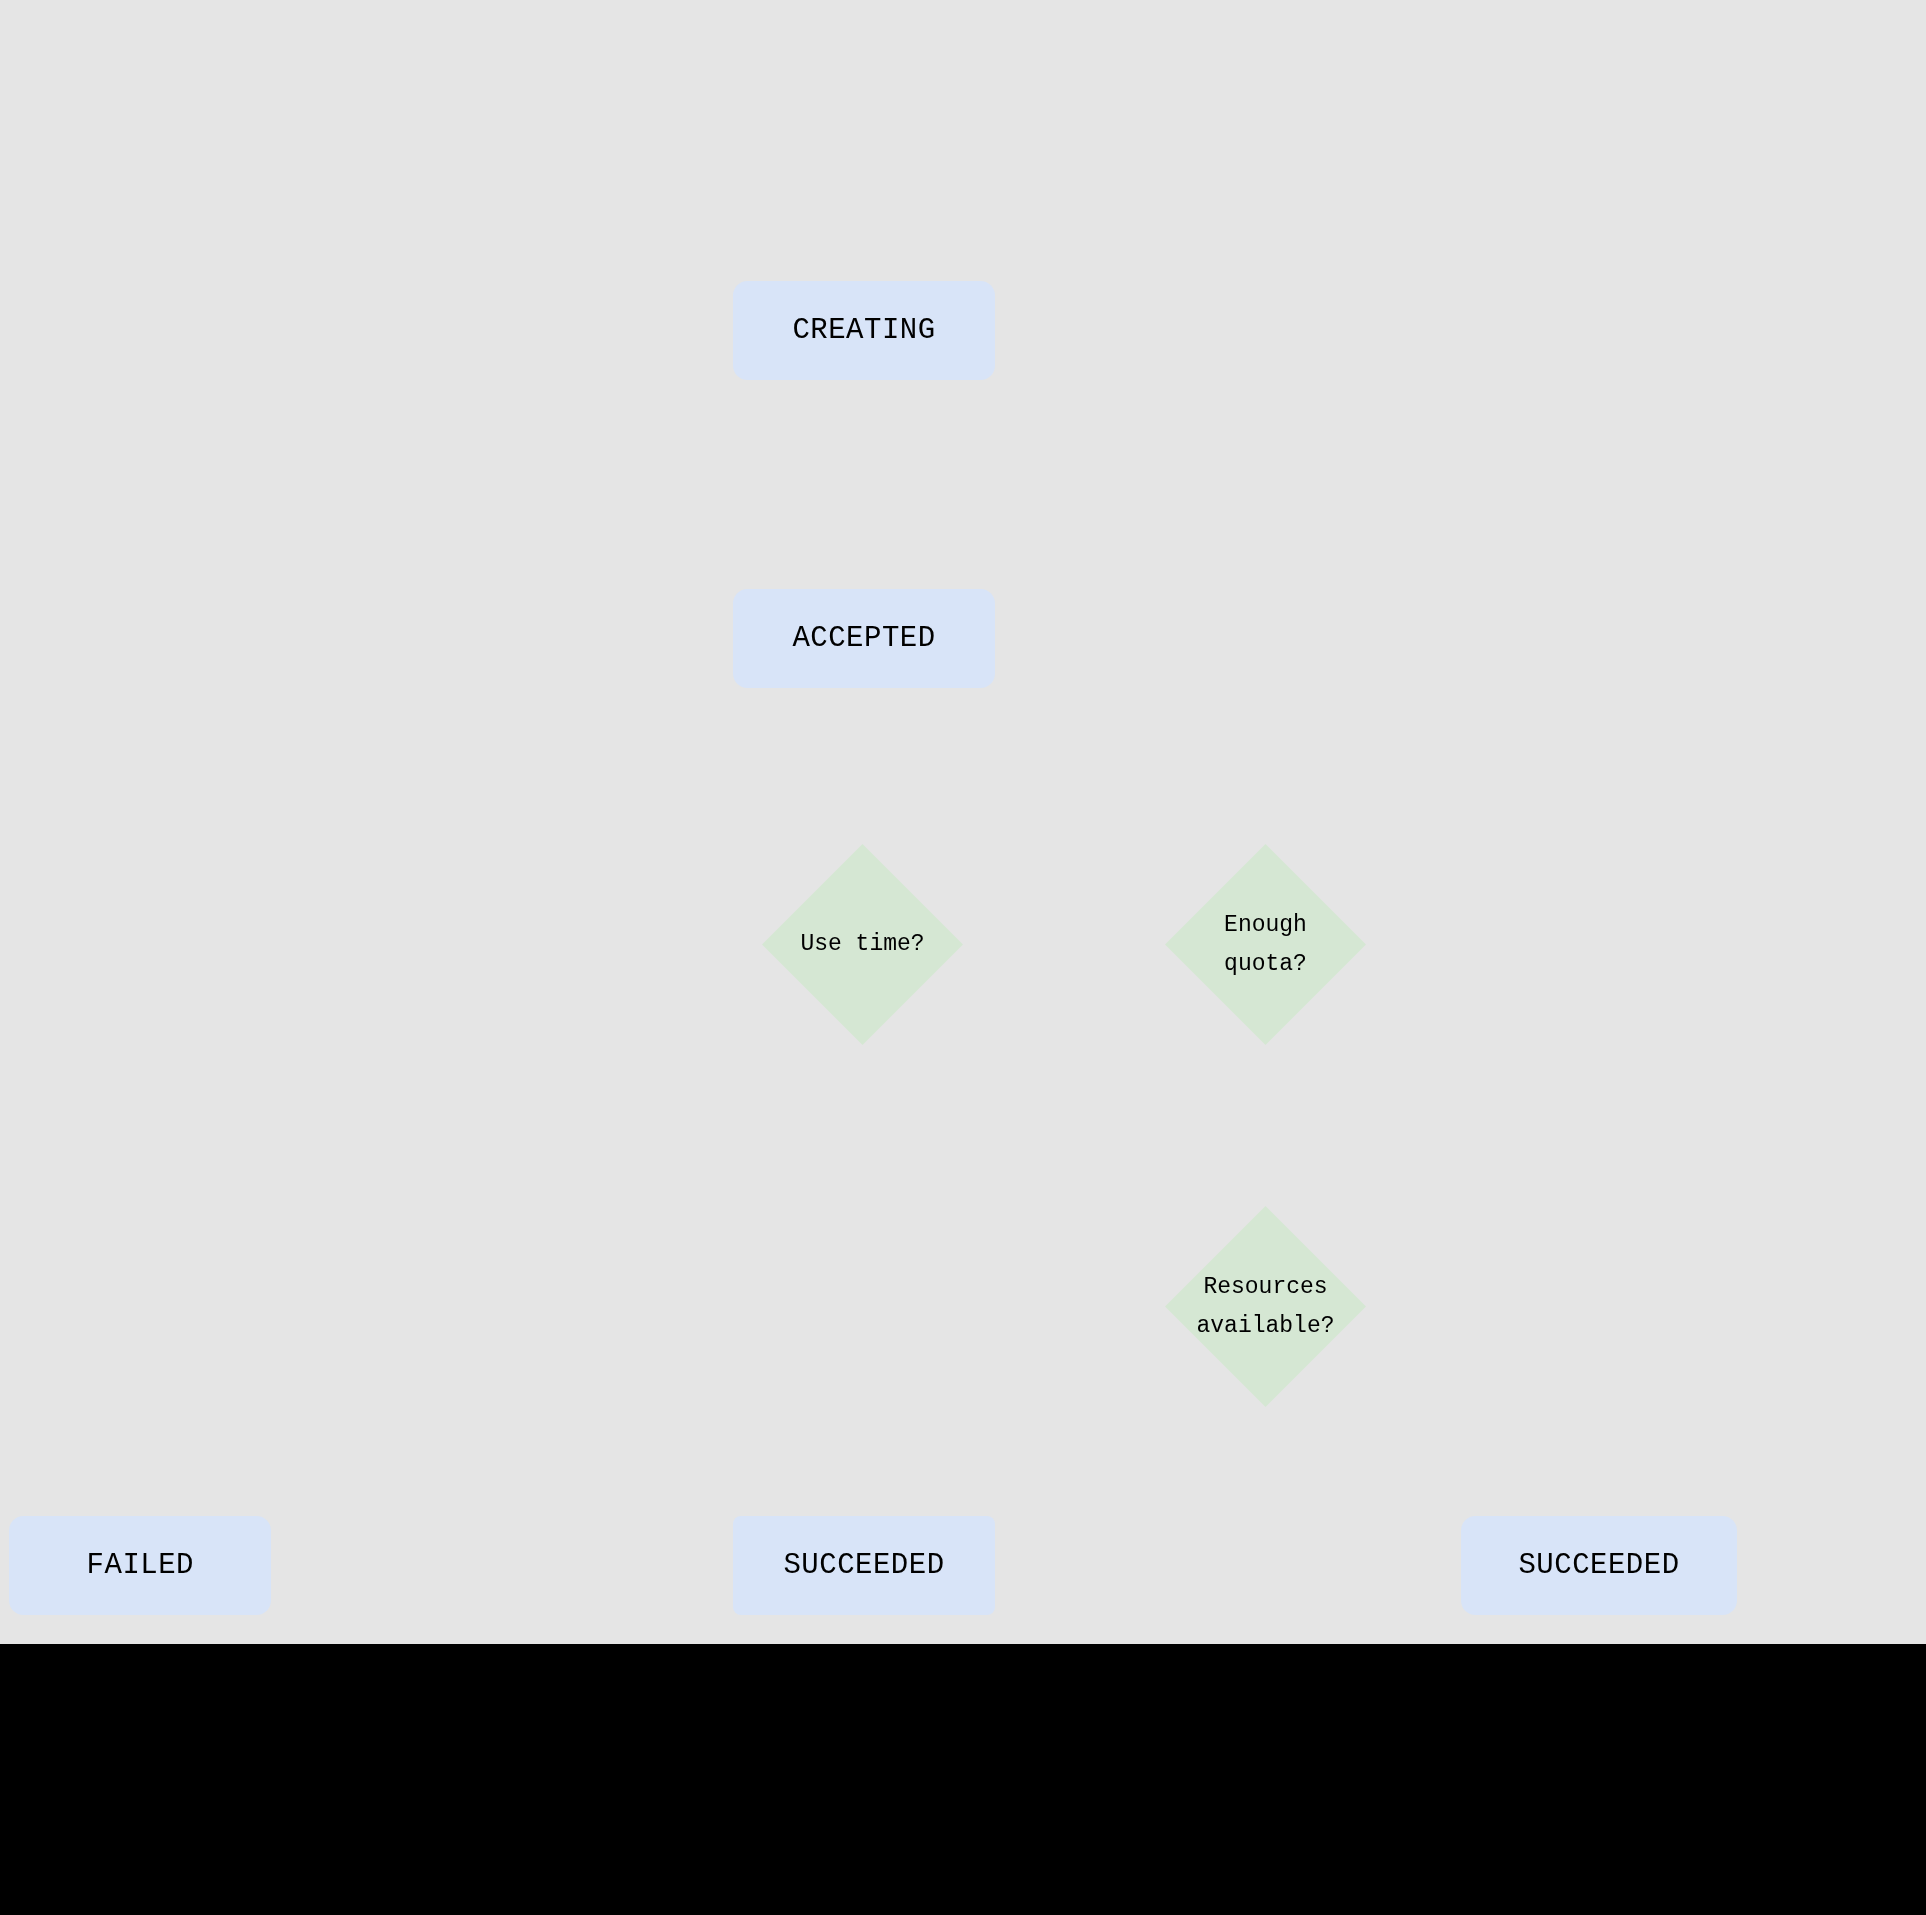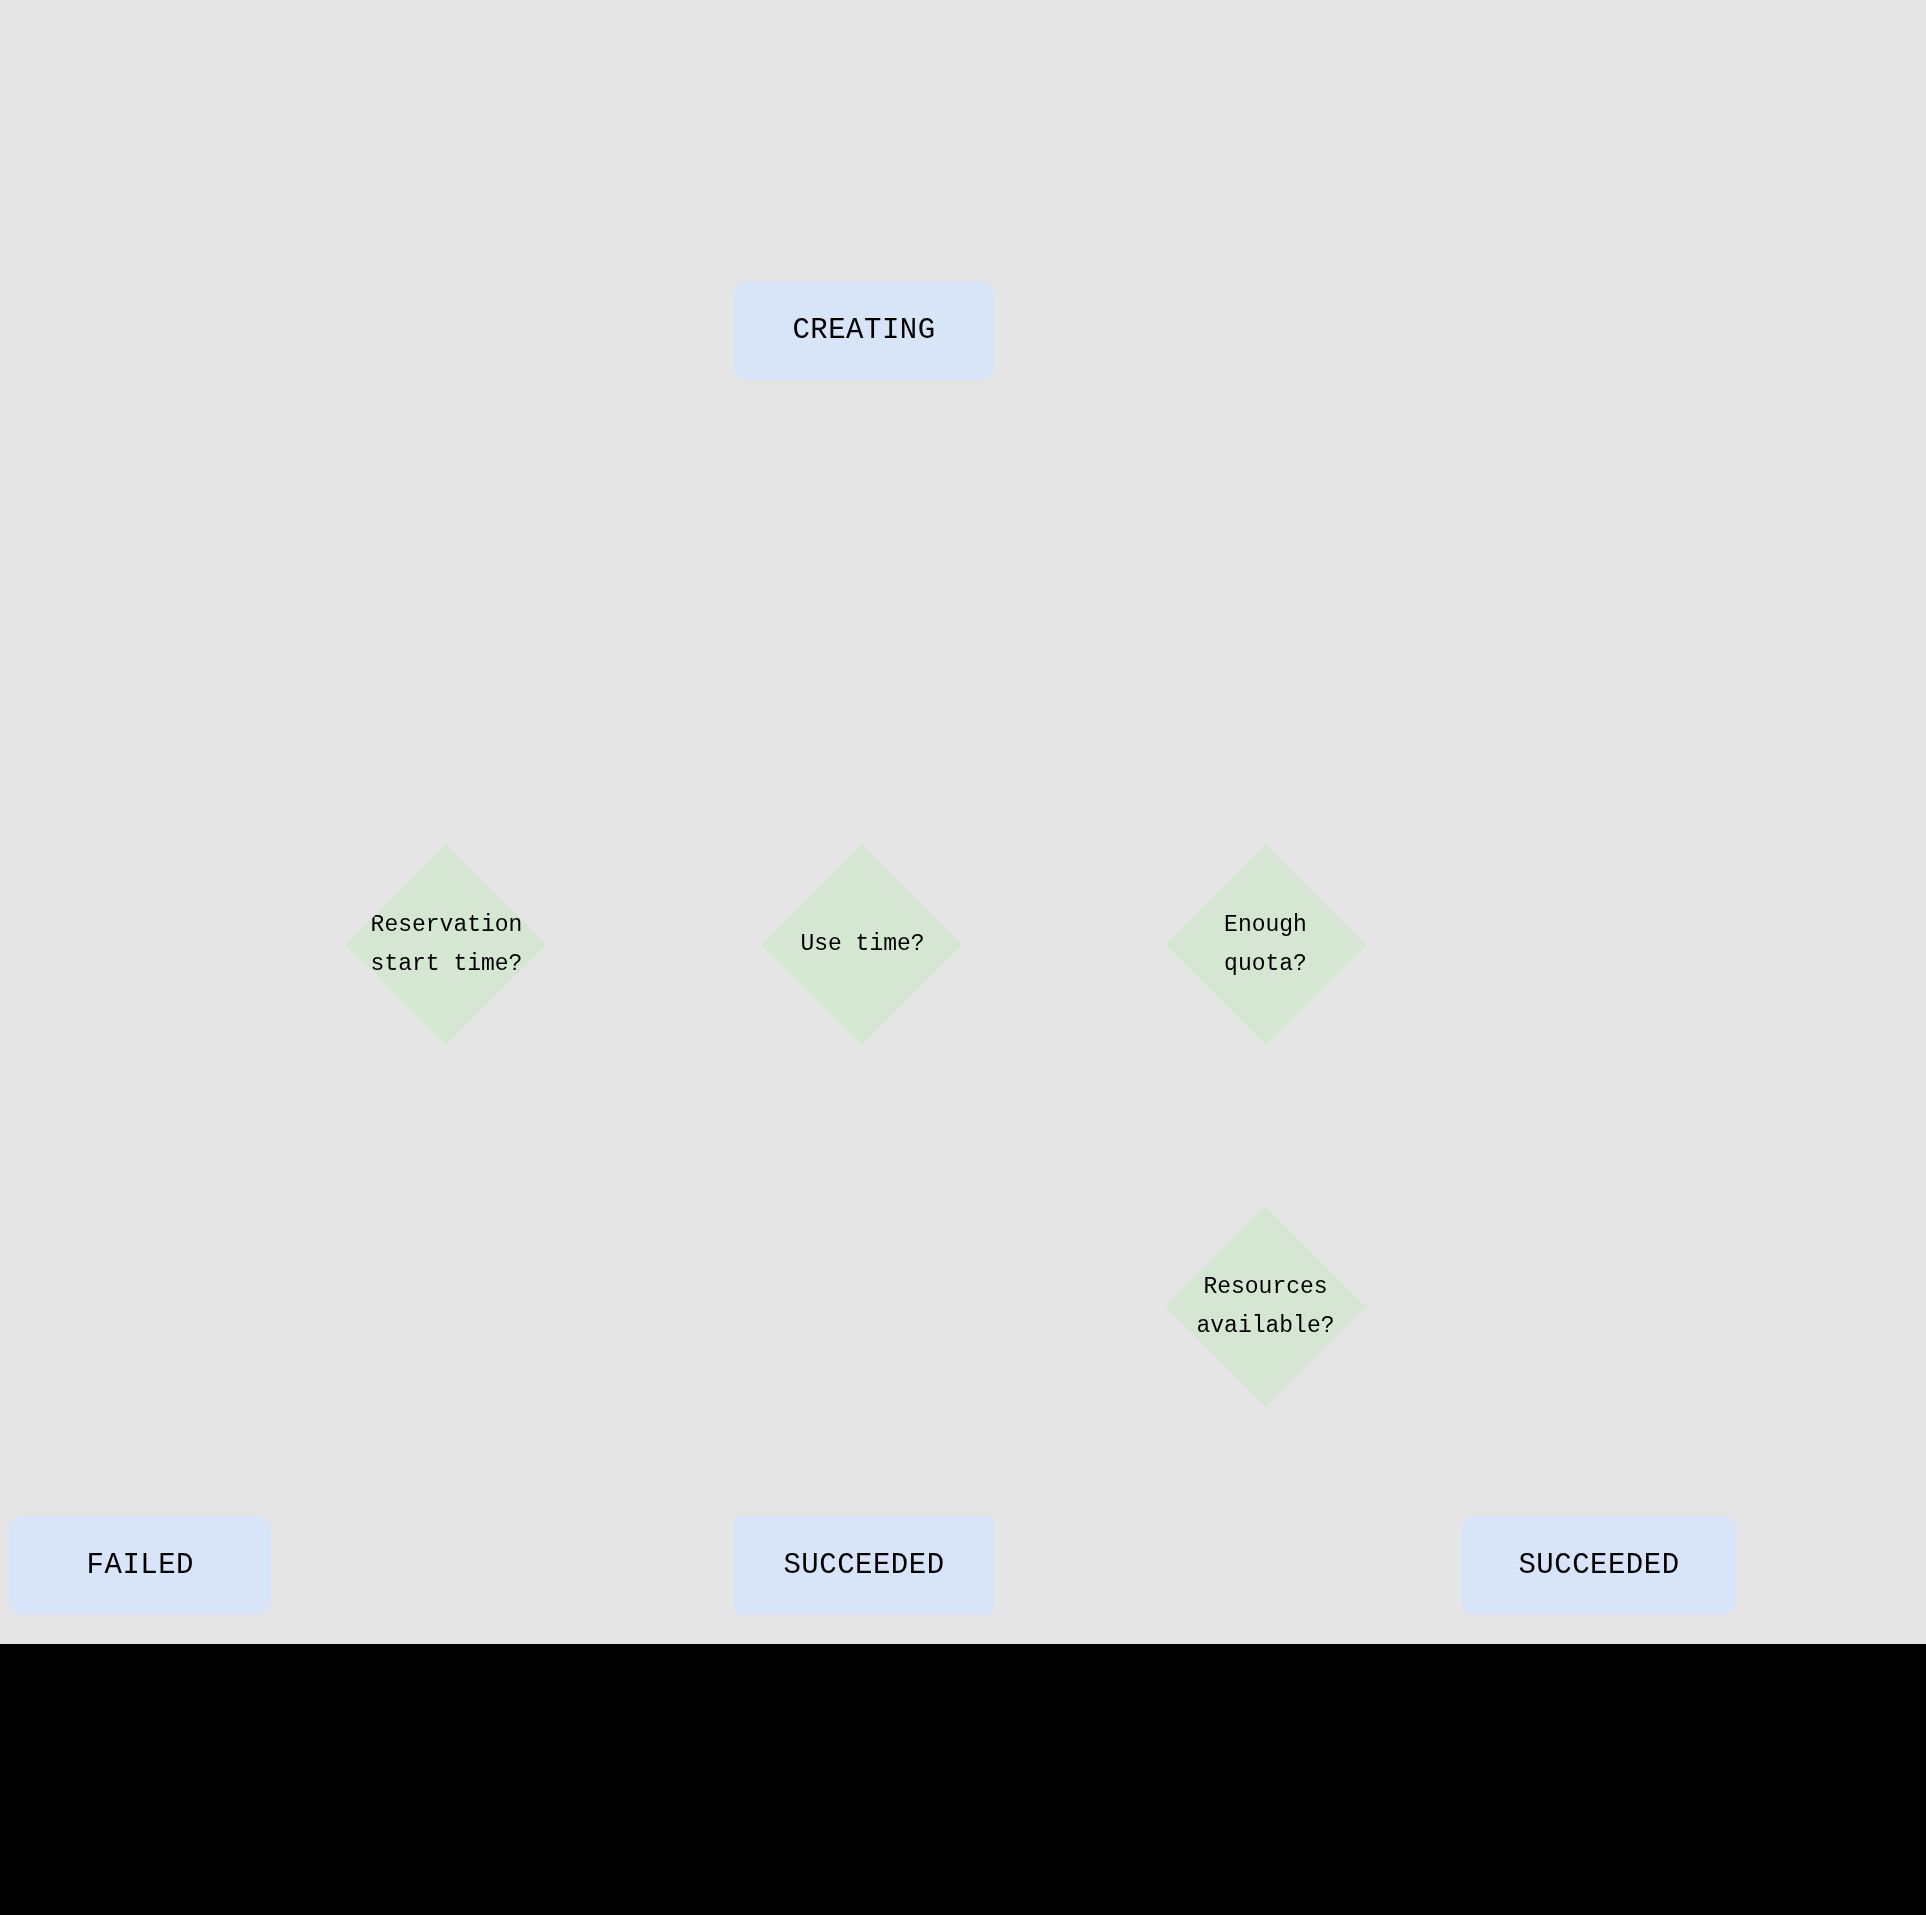--- a/index.html
+++ b/index.html
@@ -73,25 +73,24 @@
 </style>
 </head>
 <body>
 
 <div class="canvas">
 
   <div class="state box-creating">
     <span>CREATING</span>
   </div>
 
+  <div class="state box-accepted">
+    <span>ACCEPTED</span>
+  </div>
 
-  <div class="diamond d-reservation">
-    <span>Reservation</span>
-    <span>start time?</span>
-  </div>
 
   <div class="diamond d-usecase">
     <span>Use time?</span>
   </div>
 
   <div class="diamond d-quota">
     <span>Enough</span>
     <span>quota?</span>
   </div>
 

